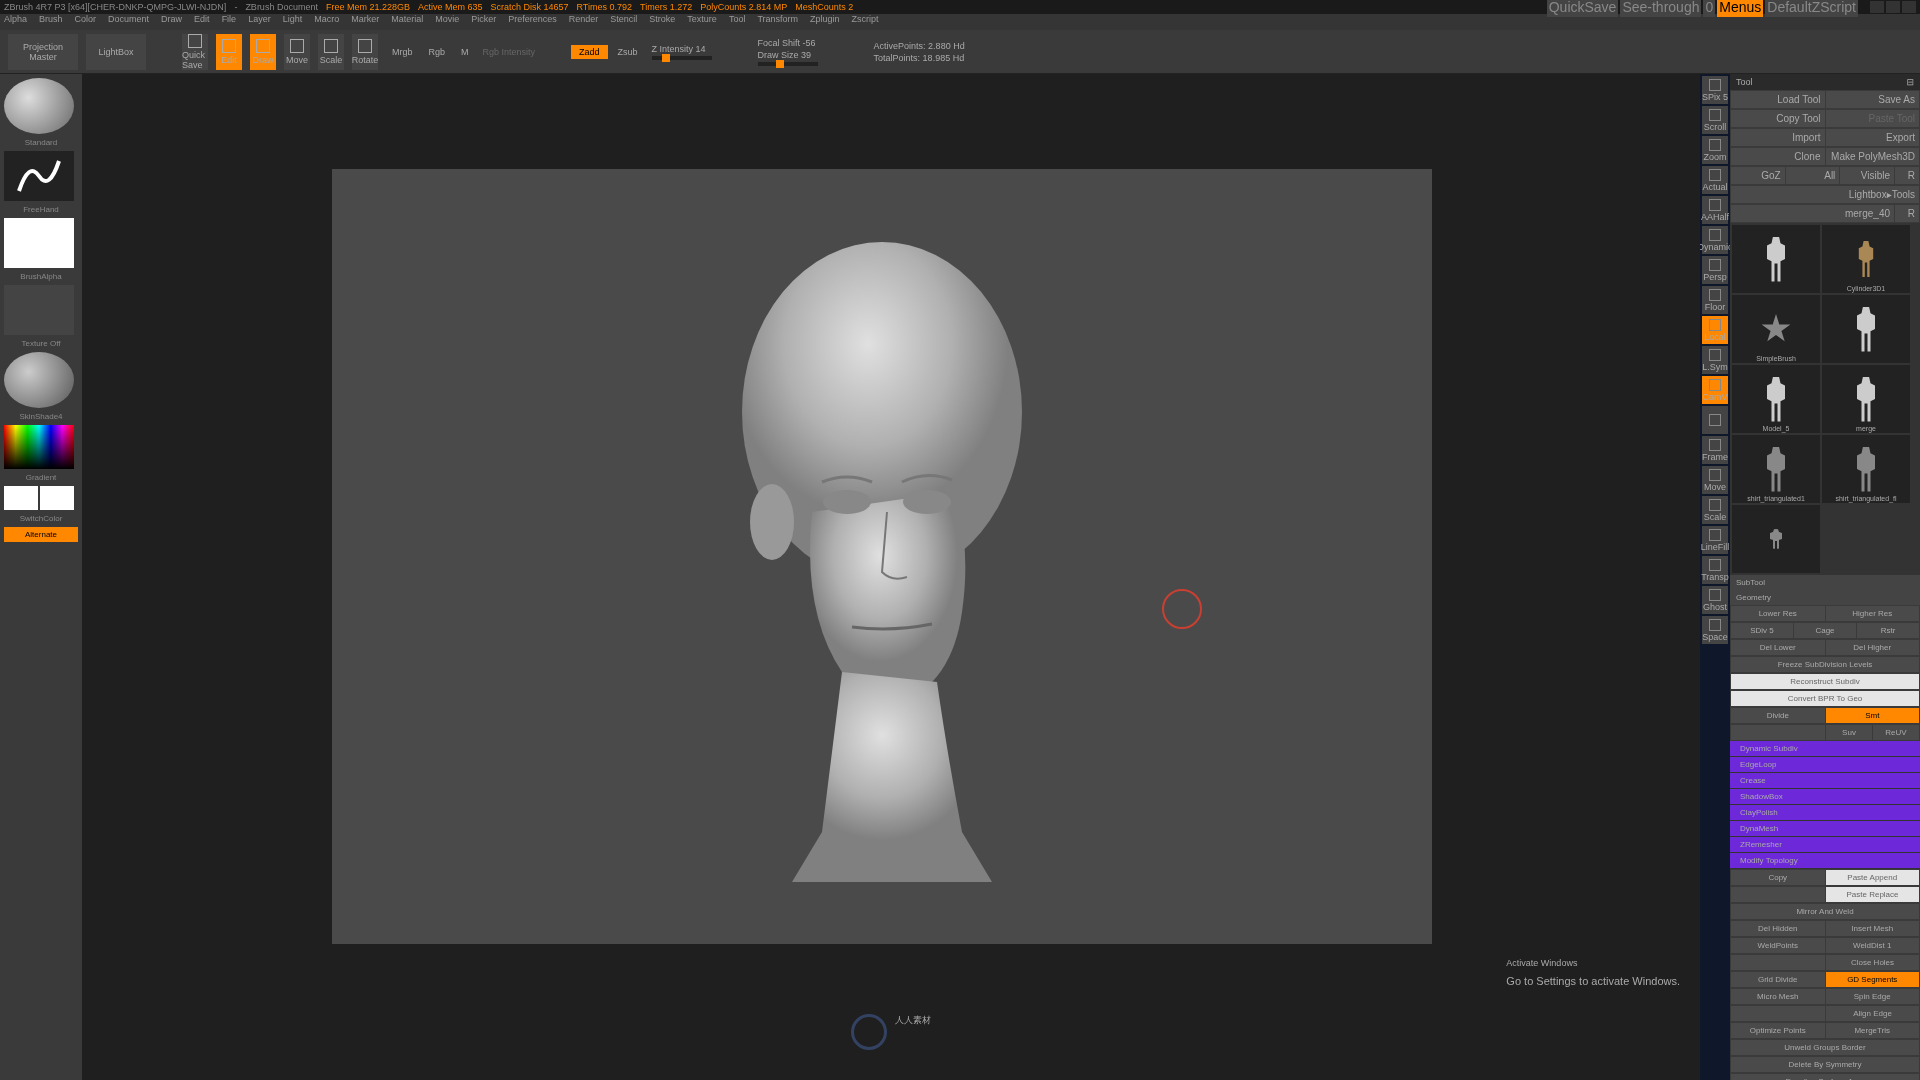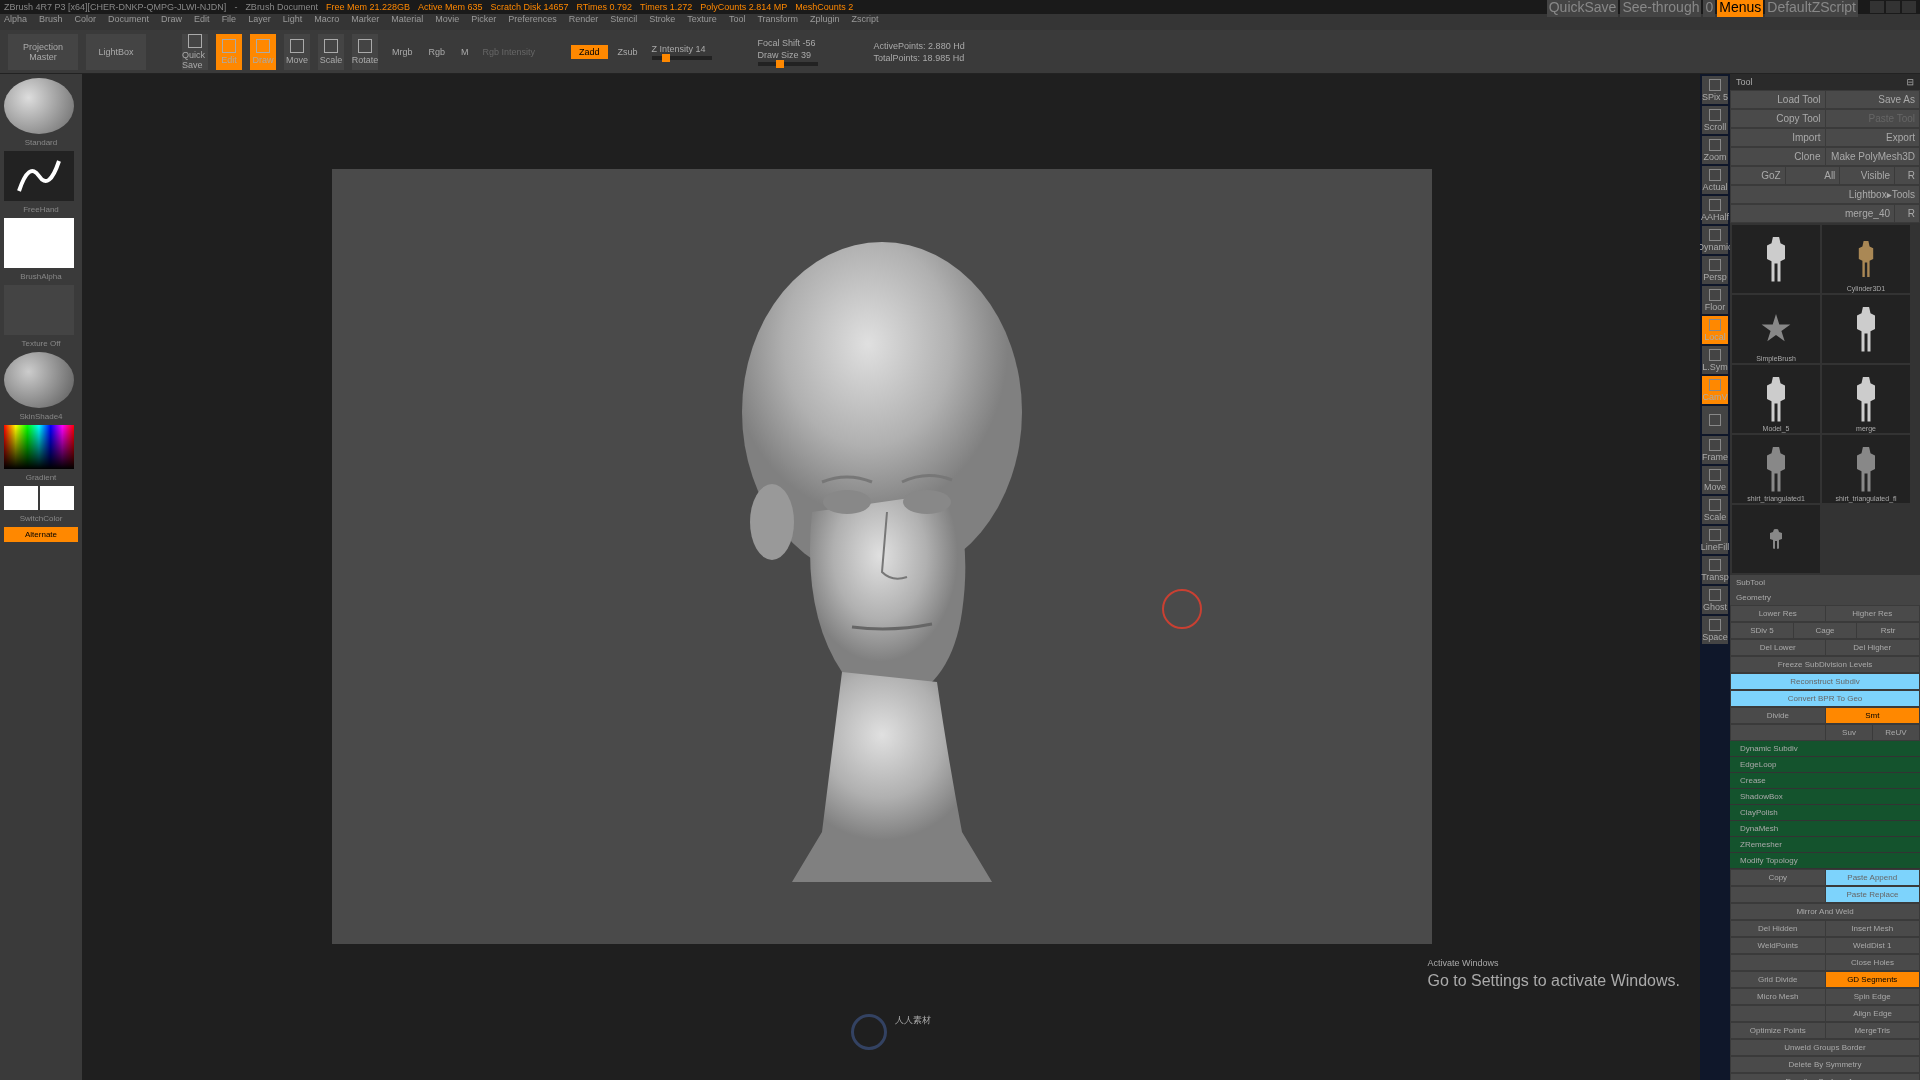--- a/index.html
+++ b/index.html
@@ -54,25 +54,25 @@
 .pbtn{flex:1;background:#4a4a4a;padding:3px 4px;text-align:right;font-size:10px;cursor:pointer}
 .pbtn.dim{color:#666}
 .pbtn.sm{flex:0 0 24px}
 .thumb-grid{display:flex;flex-wrap:wrap;gap:2px;padding:2px;background:#333}
 .tthumb{width:88px;height:68px;background:#222;display:flex;flex-direction:column;align-items:center;justify-content:center;font-size:7px;position:relative}
 .tthumb .fig{width:30px;height:45px;background:#ccc;clip-path:polygon(40% 0,60% 0,65% 15%,80% 20%,80% 50%,65% 55%,65% 100%,55% 100%,55% 60%,45% 60%,45% 100%,35% 100%,35% 55%,20% 50%,20% 20%,35% 15%)}
 .tthumb .lbl{position:absolute;bottom:1px;font-size:7px}
 .tthumb.star .fig{clip-path:polygon(50% 0,61% 35%,98% 35%,68% 57%,79% 91%,50% 70%,21% 91%,32% 57%,2% 35%,39% 35%);background:#888;width:30px;height:30px}
 .tthumb.cyl .fig{background:#aa8855;border-radius:4px;width:24px;height:36px}
 .sec-hdr{background:#444;padding:3px 6px;font-size:8px;cursor:pointer}
-.sub-item{padding:3px 10px;font-size:8px;background:#14532d;border-bottom:1px solid #333}
+.sub-item{padding:3px 10px;font-size:8px;background:#6d28d9;border-bottom:1px solid #333}
 .geo-row{display:flex;gap:1px;padding:1px}
 .gbtn{flex:1;background:#4a4a4a;padding:3px;font-size:8px;text-align:center}
 .gbtn.orange{background:#ff8800;color:#000}
-.gbtn.dim{color:#666;background:#7dd3fc}
+.gbtn.dim{color:#666;background:#e5e5e5}
 .top-right-btns{display:flex;gap:2px}
 .trbtn{padding:2px 2px;background:#444;font-size:14px}
 .trbtn.orange{background:#ff8800;color:#000}
 .win-icons{display:flex;gap:2px;margin-left:8px}
 .win-icons span{width:14px;height:12px;background:#333;display:inline-block}
 .watermark{position:absolute;bottom:30px;left:50%;transform:translateX(-50%);font-size:28px;color:rgba(255,255,255,0.15);display:flex;align-items:flex-start;gap:8px}
 .wm-logo{width:36px;height:36px;border:3px solid rgba(100,150,255,0.3);border-radius:50%}
 .activate{position:absolute;right:240px;bottom:90px;color:#777;font-size:14px;line-height:18px}
 </style>
 </head>
@@ -497,14 +497,14 @@
       </div>
     <div class="geo-row">
         <div class="gbtn">Equalize Edge Length</div>
       </div>
 
   </div>
 </div>
 
 <div class="activate">
   <div>Activate Windows</div>
-  <div style="font-size:16px">Go to Settings to activate Windows.</div>
+  <div style="font-size:11px">Go to Settings to activate Windows.</div>
 </div>
 
 </body></html>

